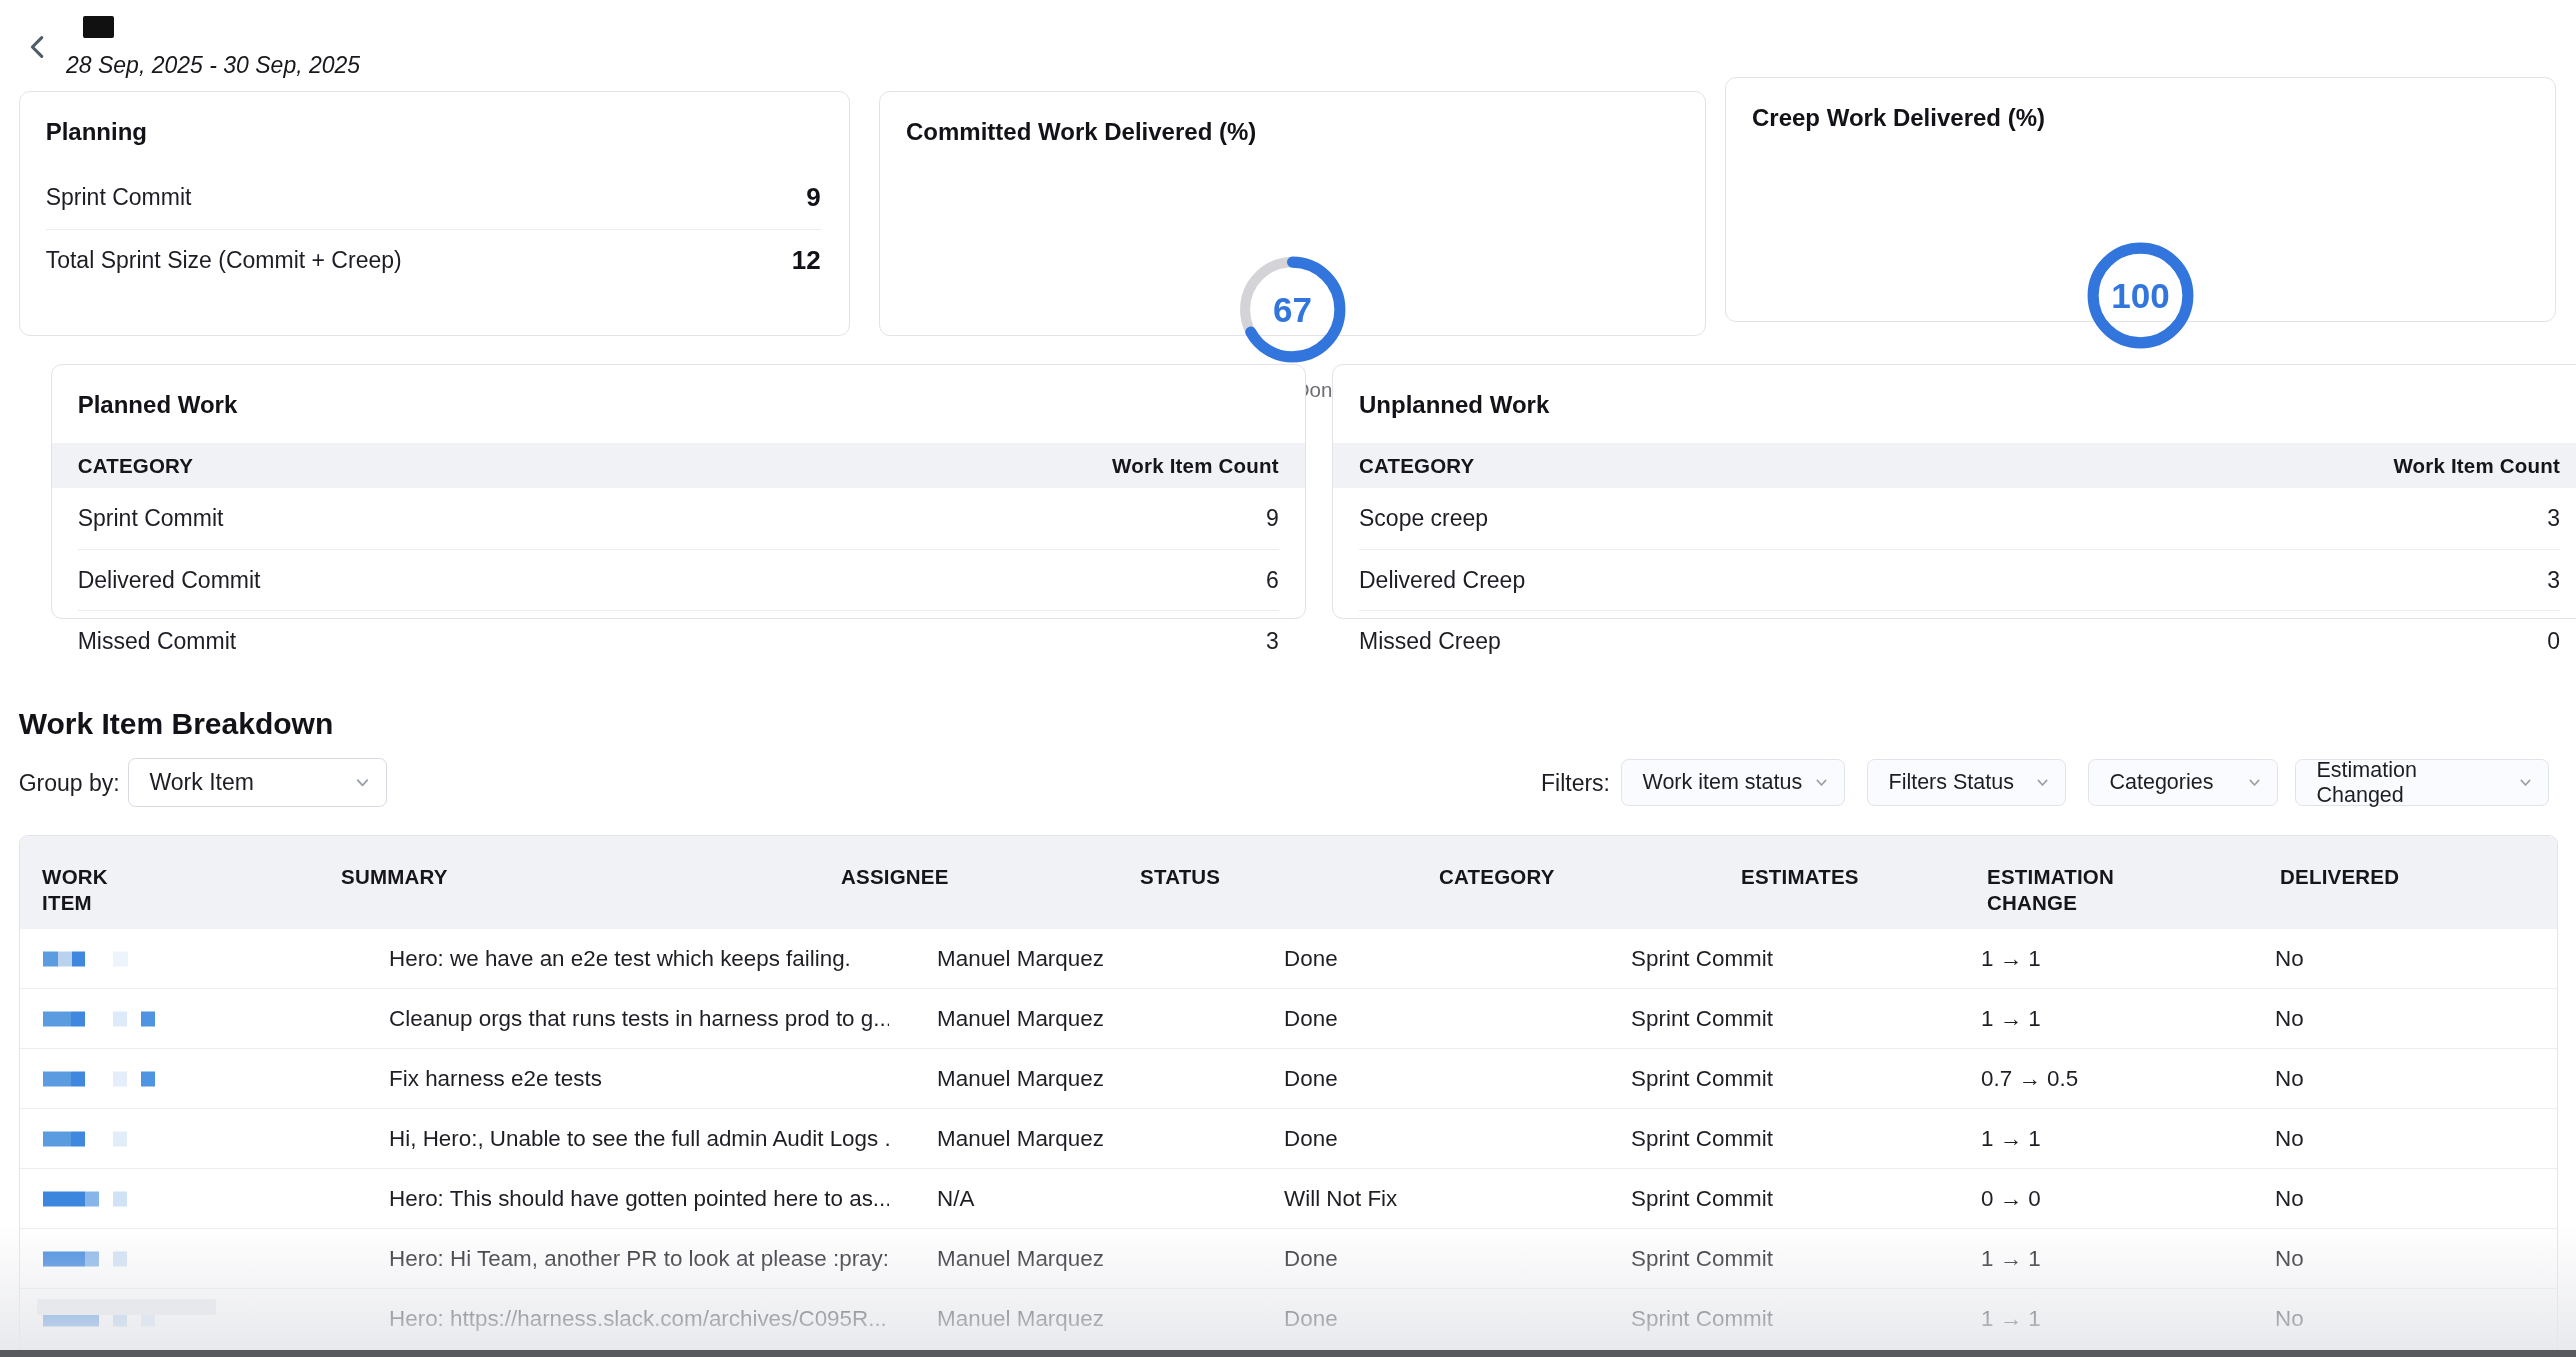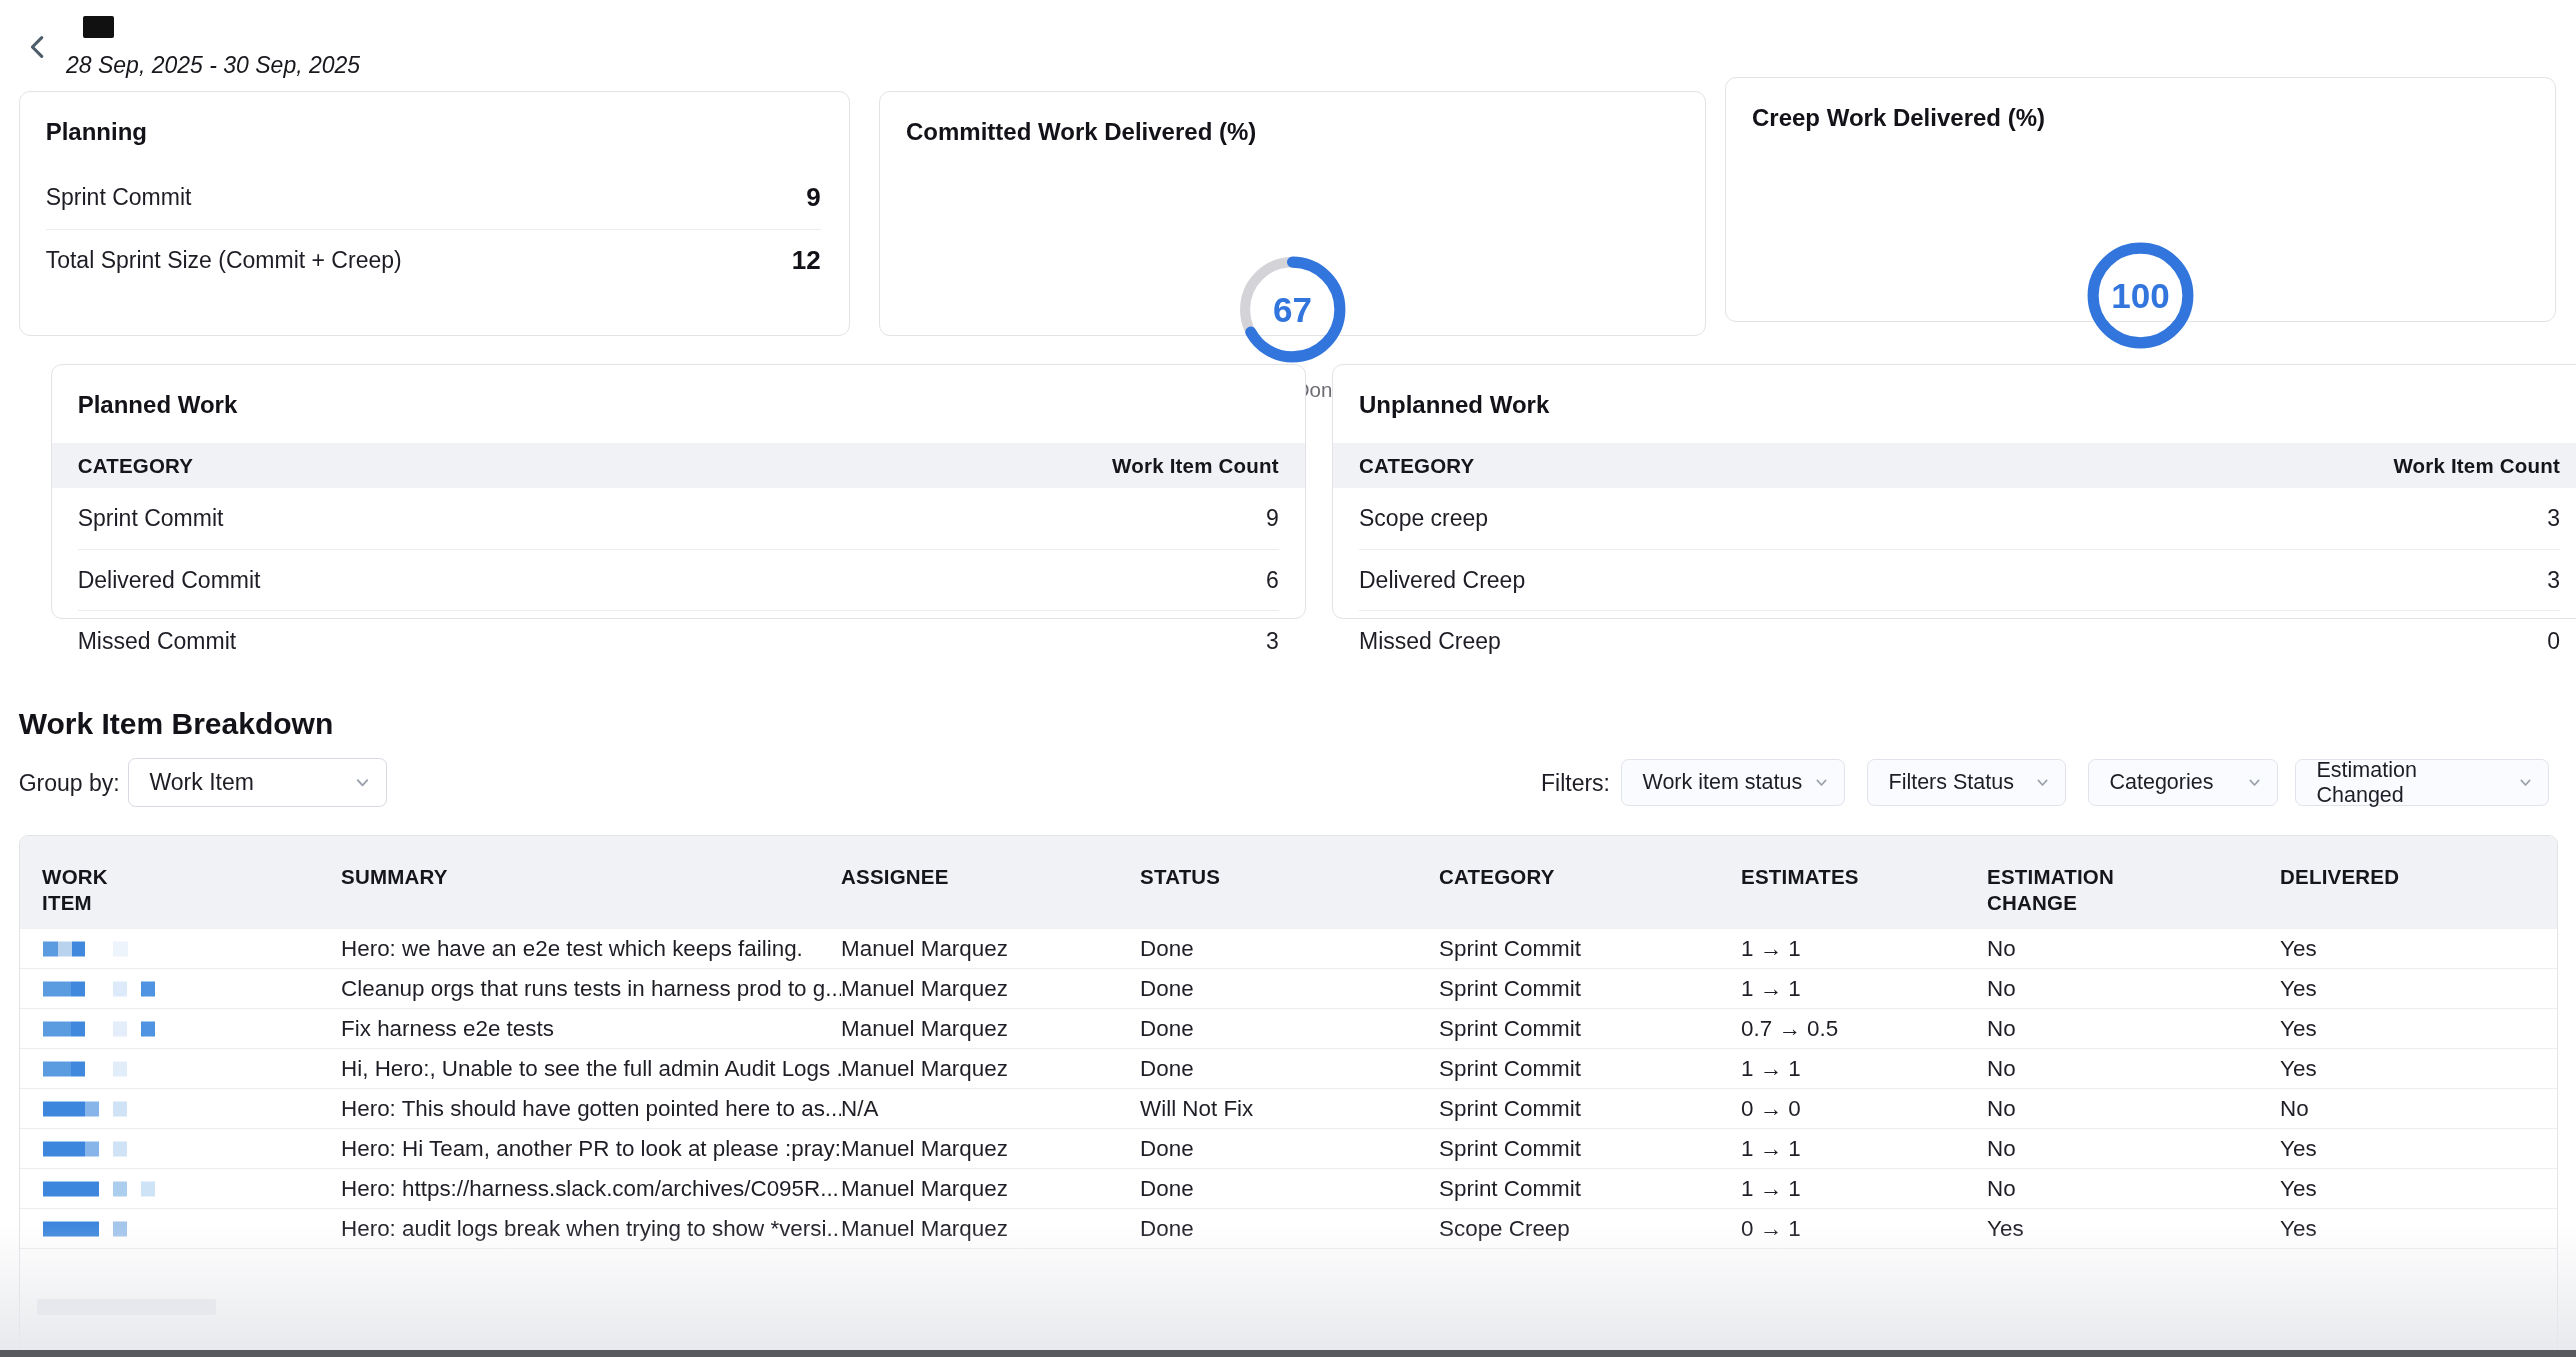--- a/index.html
+++ b/index.html
@@ -65,21 +65,21 @@
 
   
   .main-table { position:absolute; left:18.7px; top:835px; width:2539px; height:522px;
                 border:1.9px solid #e4e4e8; border-bottom:none; border-radius:9.3px 9.3px 0 0; overflow:hidden; background:#fff; }
   .mt-grid { display:grid; grid-template-columns:299px 500px 299px 299px 302px 246px 293px 1fr; padding:0 22.4px; }
   .mt-head { background:#f1f2f6; height:93px; align-items:start; }
   .mt-head .hcell { padding-top:28px; font-size:20.5px; font-weight:bold; color:#15151b; letter-spacing:0.2px; line-height:26px; }
   .mt-head .hcell span { display:inline-block; }
   .mt-head .hcell.narrow span { max-width:89px; }
   .mt-head .hcell.narrow2 span { max-width:159px; }
-  .mt-row { height:40px; align-items:center; border-bottom:0.9px solid #ededf1; font-size:22.4px; color:#1e1e26; }
+  .mt-row { height:60px; align-items:center; border-bottom:0.9px solid #ededf1; font-size:22.4px; color:#1e1e26;gap:48px; }
   .cell { overflow:hidden; white-space:nowrap; padding-right:15px; }
   .wi-cell { position:relative; height:100%; }
   .badge-block { position:absolute; top:50%; transform:translateY(-50%); height:15px; display:block; }
   .gray-redaction { position:absolute; left:17px; top:463px; width:179px; height:16px; background:#e9eaef; border-radius:1.9px; }
 
   
   .bottom-fade { position:absolute; left:0; top:1223px; width:2576px; height:127px; pointer-events:none;
                  background:linear-gradient(180deg, rgba(234,235,238,0) 0%, rgba(230,231,235,0.9) 100%); }
   .bottom-bar { position:absolute; left:0; top:1350px; width:2576px; height:7.5px; background:#595a5f; }
 </style>

